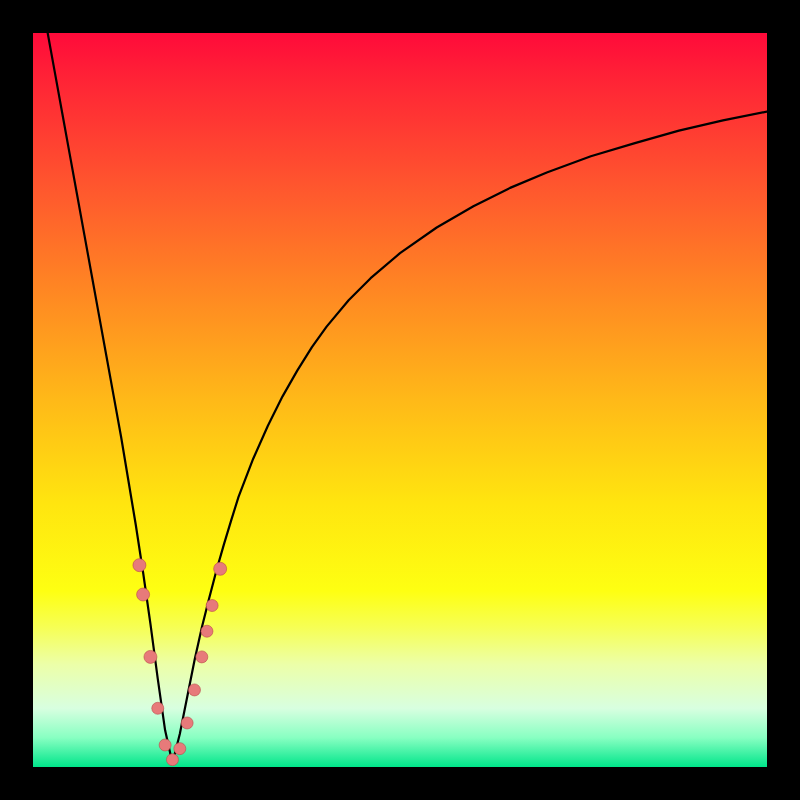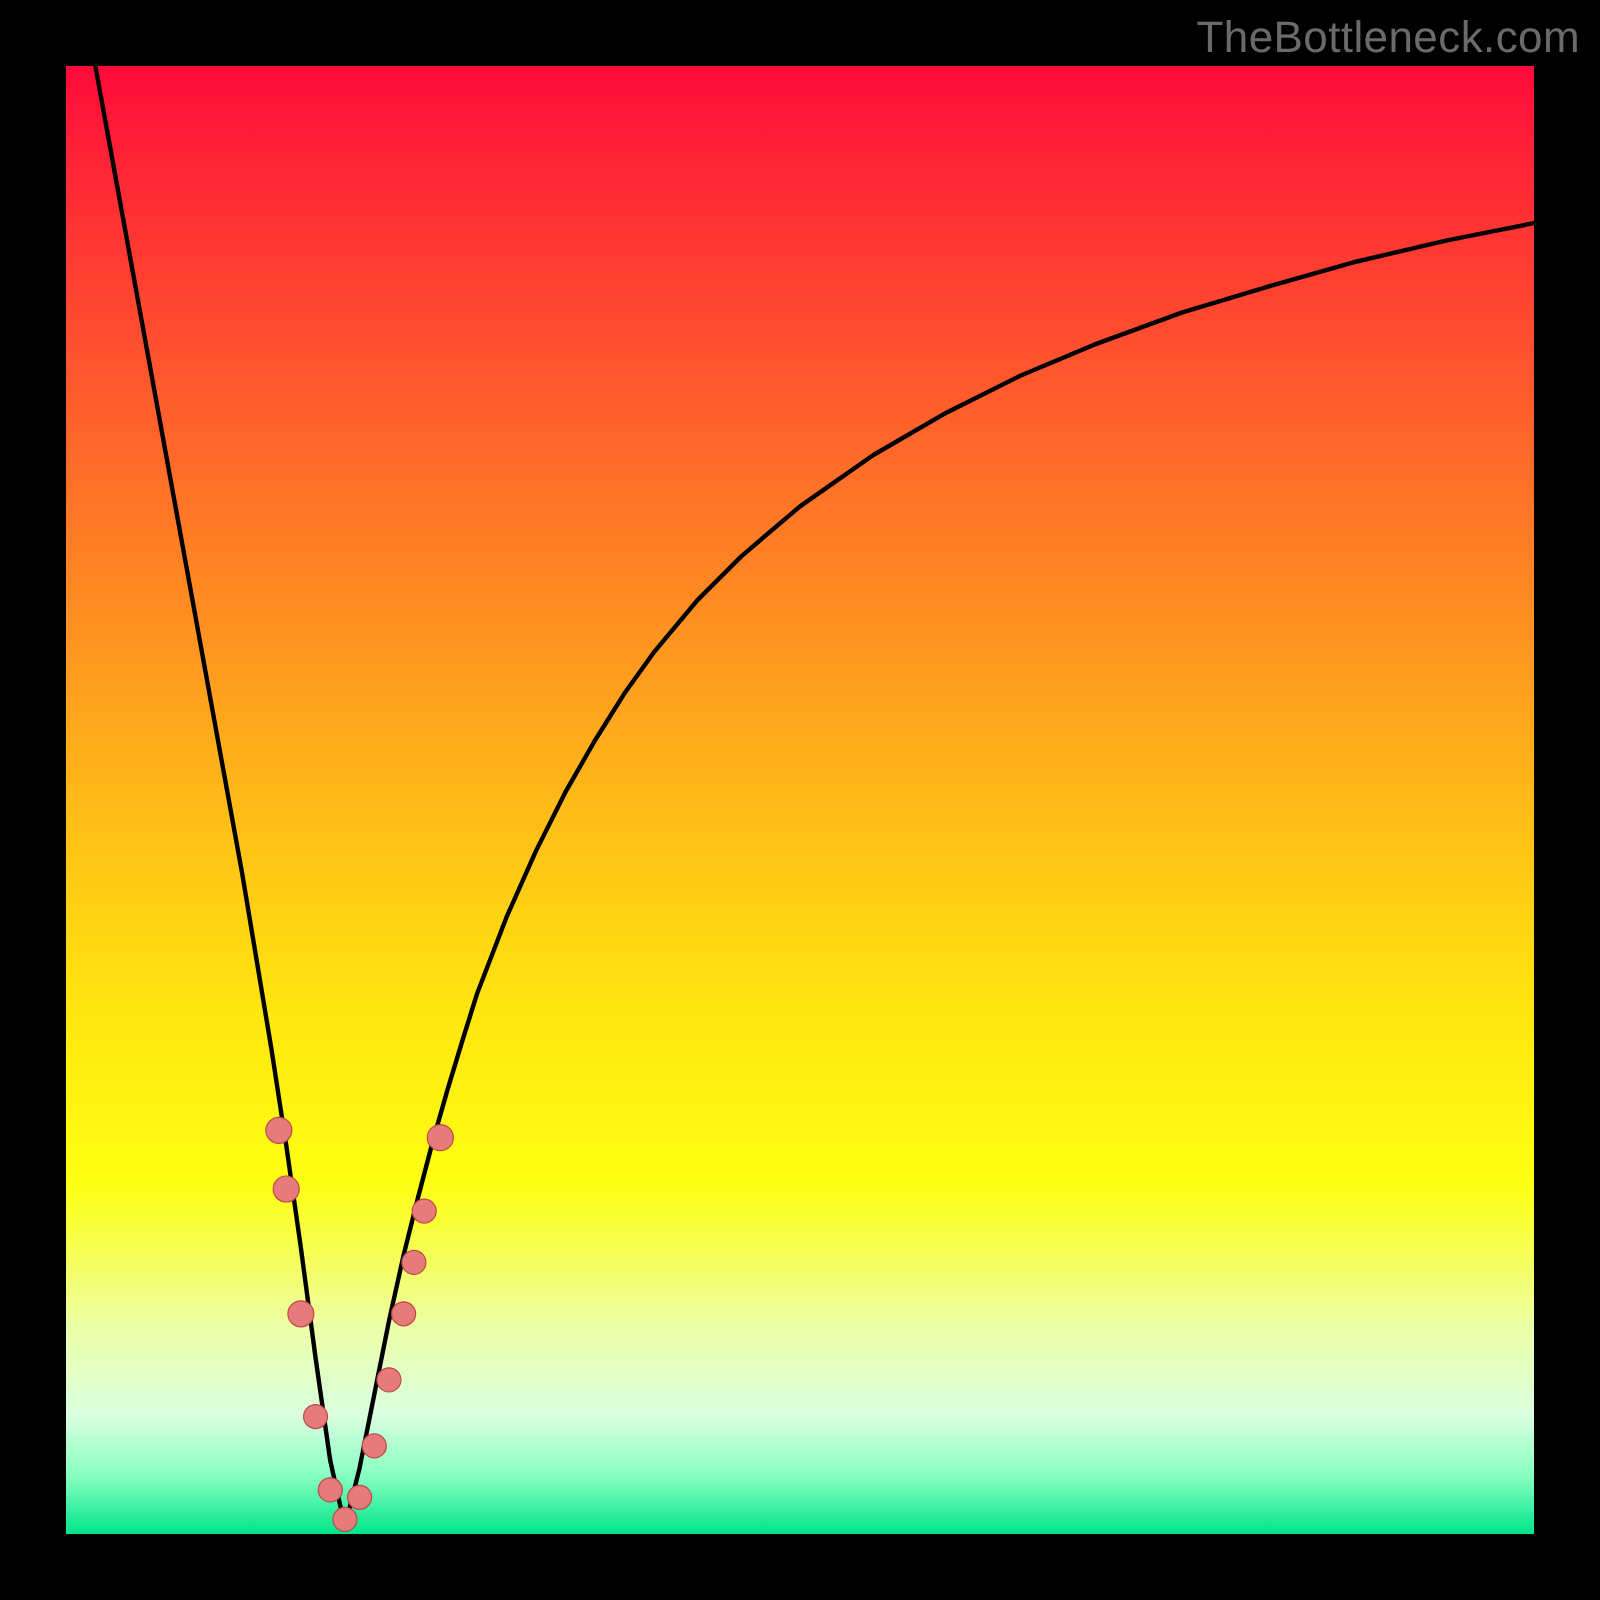--- a/index.html
+++ b/index.html
@@ -74,14 +74,13 @@
           <circle cx="146.80" cy="715.65" r="6.00" fill="#e77a7a" stroke="#bb4a4a" stroke-width="0.6"></circle>
           <circle cx="154.14" cy="689.96" r="6.00" fill="#e77a7a" stroke="#bb4a4a" stroke-width="0.6"></circle>
           <circle cx="161.48" cy="656.93" r="6.00" fill="#e77a7a" stroke="#bb4a4a" stroke-width="0.6"></circle>
           <circle cx="168.82" cy="623.90" r="6.00" fill="#e77a7a" stroke="#bb4a4a" stroke-width="0.6"></circle>
           <circle cx="173.96" cy="598.21" r="6.00" fill="#e77a7a" stroke="#bb4a4a" stroke-width="0.6"></circle>
           <circle cx="179.10" cy="572.52" r="6.00" fill="#e77a7a" stroke="#bb4a4a" stroke-width="0.6"></circle>
           <circle cx="187.17" cy="535.82" r="6.50" fill="#e77a7a" stroke="#bb4a4a" stroke-width="0.6"></circle>
         </g>
     </svg>
   </div>
-  <div class="watermark">TheBottleneck.com</div>
 </div>
 
 </body></html>

